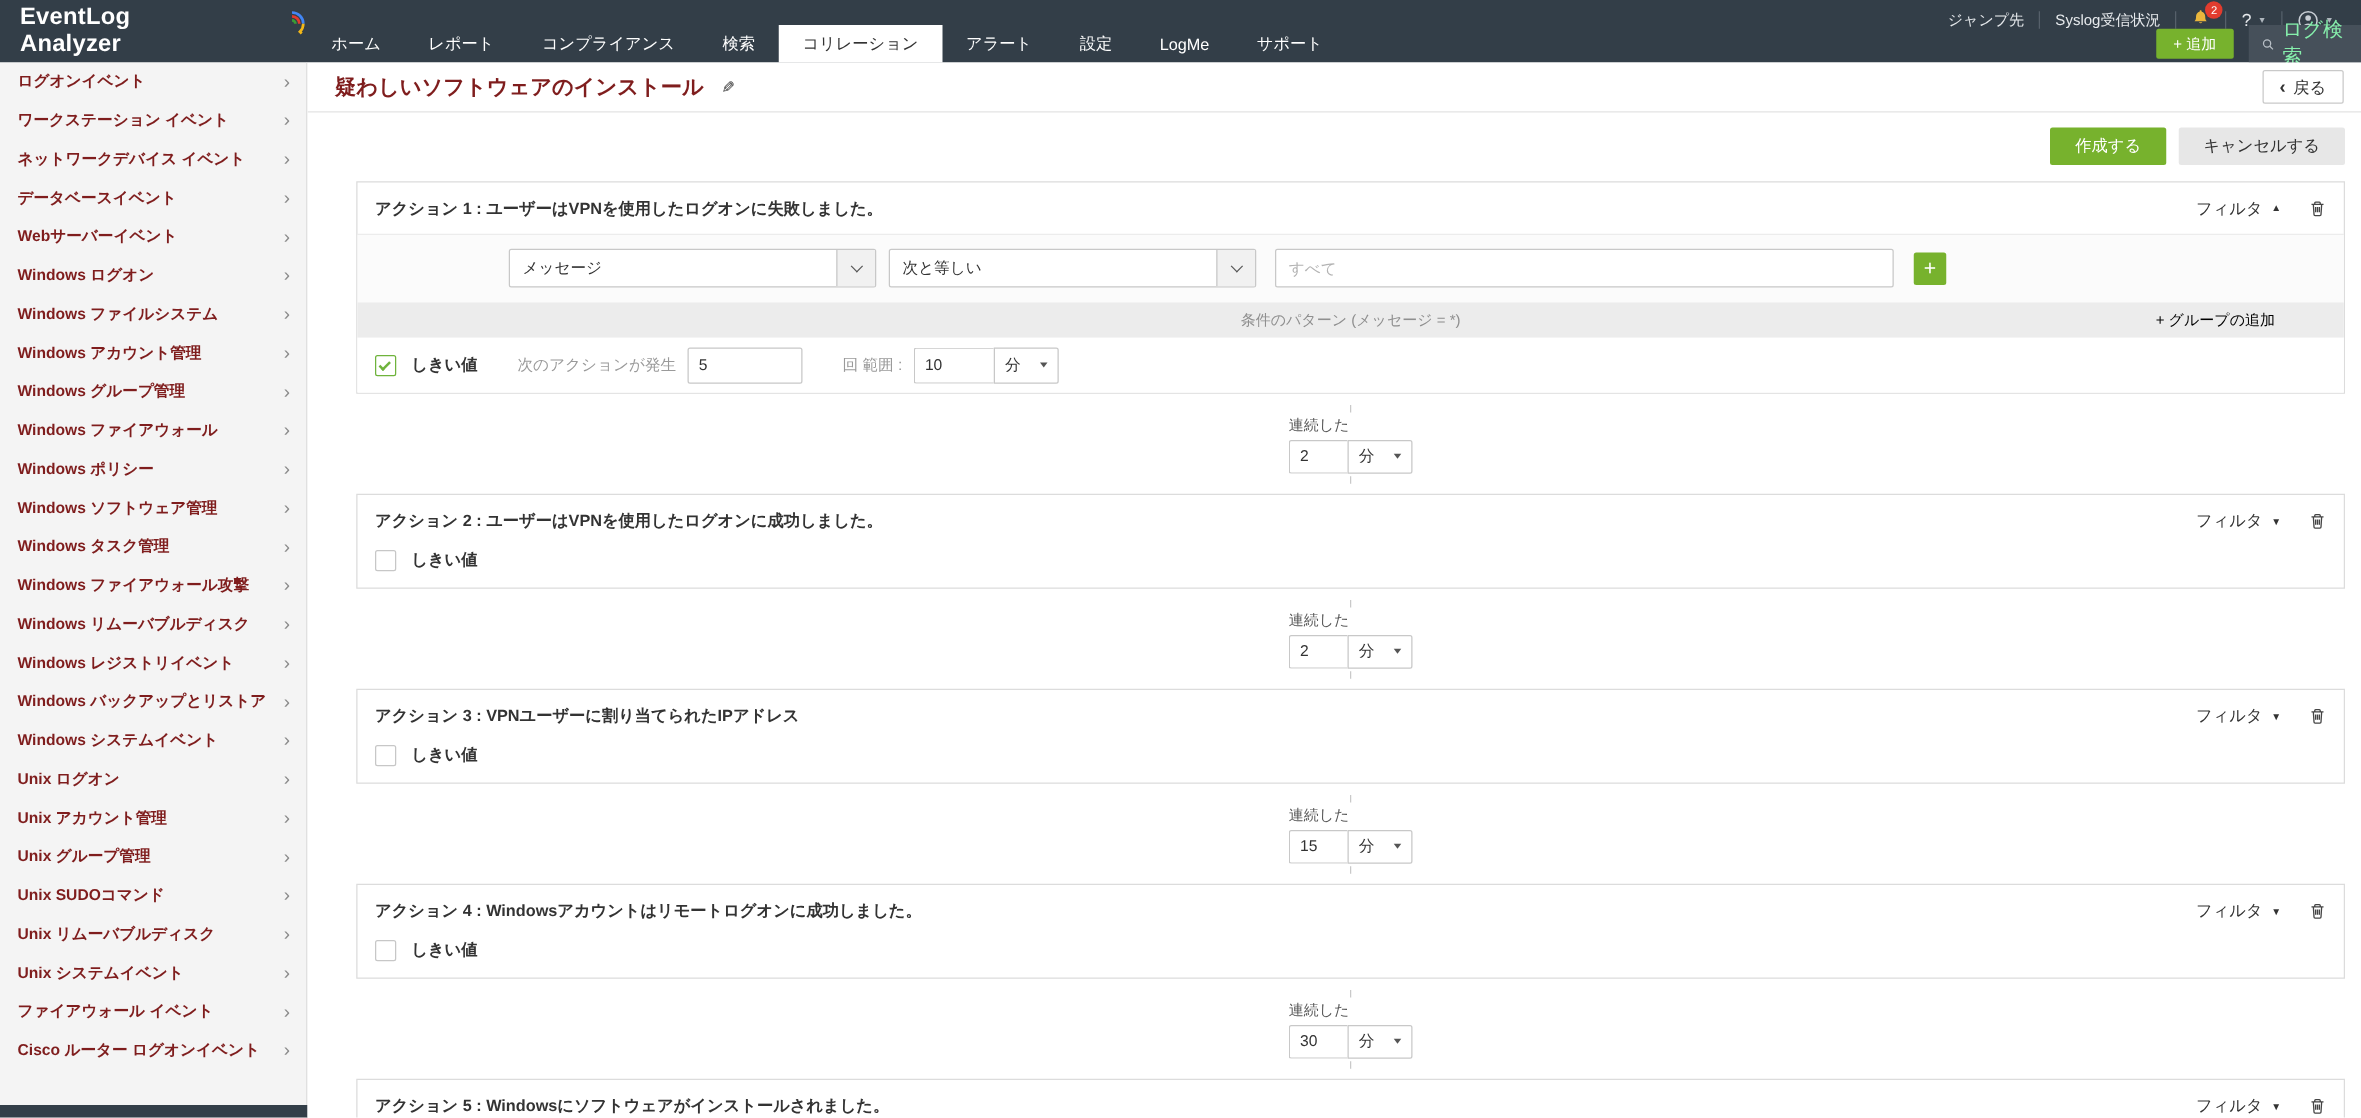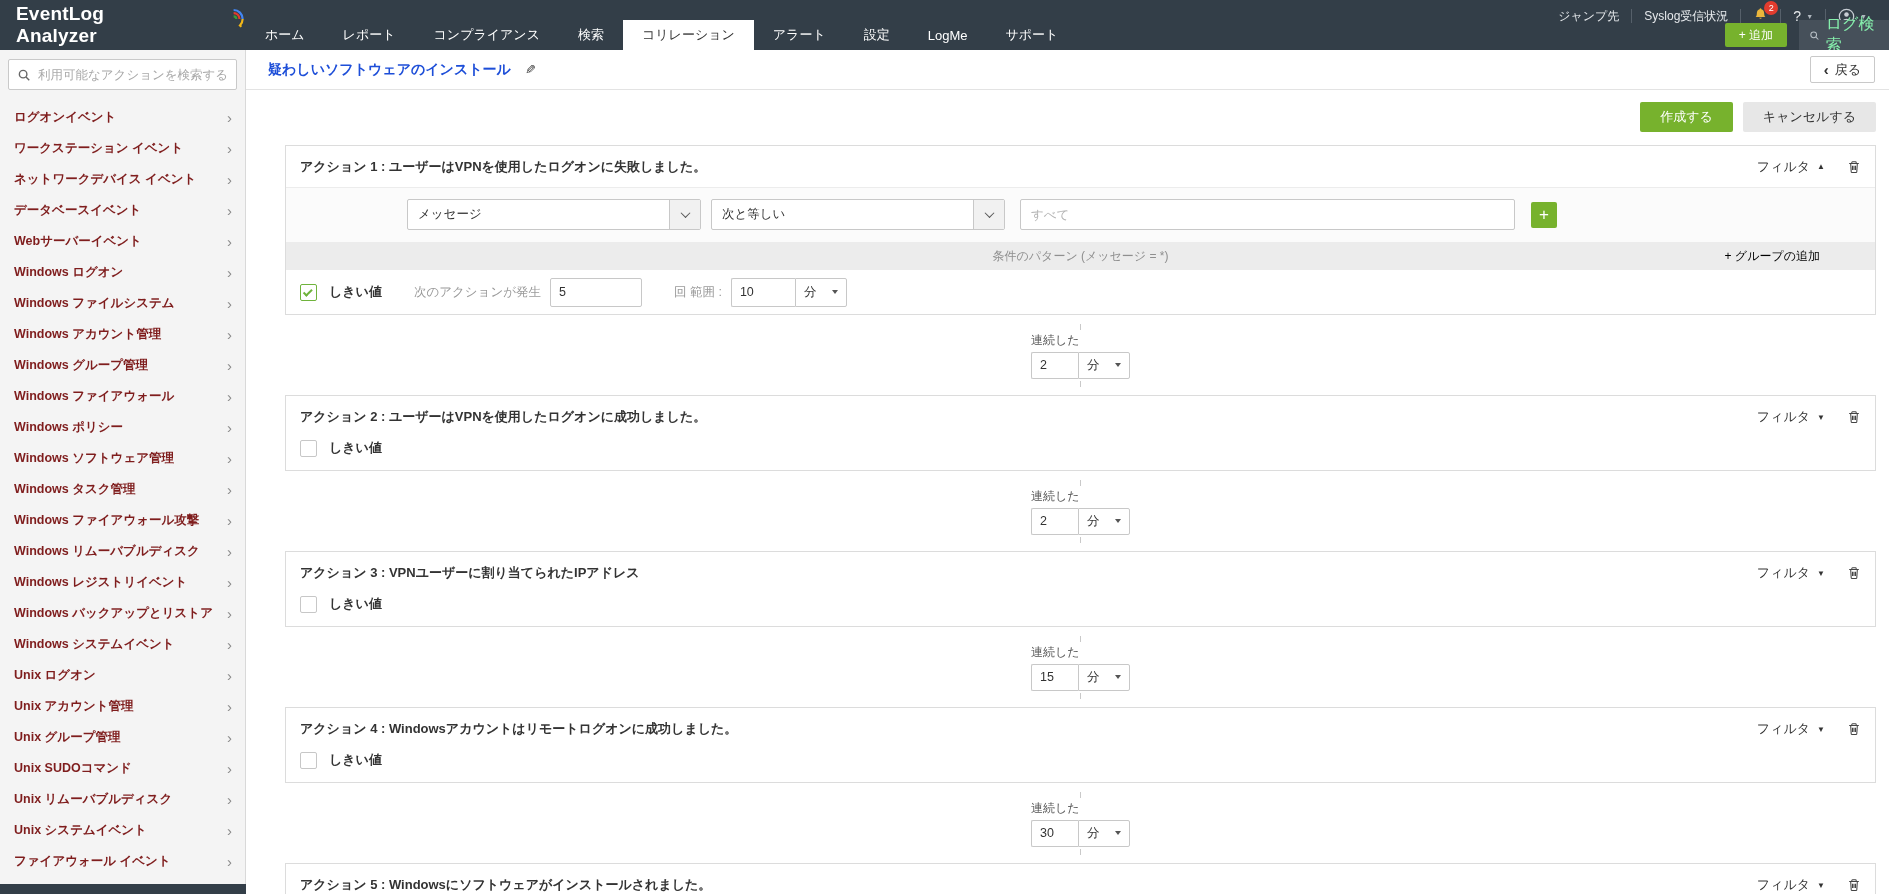--- a/index.html
+++ b/index.html
@@ -42,21 +42,21 @@
   .side-list { }
   .side-item { height:31px; display:flex; align-items:center; justify-content:space-between;
     padding:0 13px 0 14px; cursor:pointer; }
   .side-item .lbl { font-size:12.5px; font-weight:bold; color:#7f1d1d; white-space:nowrap; }
   .side-item .chev-r { color:#8b8b8b; font-size:15px; line-height:1; }
   .side-footer { position:absolute; left:0; bottom:0; width:246px; height:10px; background:#333e48; }
 
   
   .main { position:absolute; left:246px; top:50px; right:0; bottom:0; background:#fff; overflow:hidden; }
   .page-head { height:40px; border-bottom:1px solid #e3e3e3; display:flex; align-items:center; padding:0 14px 0 22px; }
-  .page-title { font-size:14px; font-weight:bold; color:#1d4ed8; }
+  .page-title { font-size:17px; font-weight:bold; color:#7f1d1d; }
   .pencil { margin-left:14px; font-size:13px; color:#333; transform:scaleX(-1); display:inline-block; cursor:pointer; }
   .back-btn { margin-left:auto; height:27px; background:#fff; border:1px solid #c9c9c9; border-radius:2px;
     display:flex; align-items:center; gap:6px; padding:0 13px; font-size:13px; color:#333; cursor:pointer; }
   .back-btn .bk { font-size:15px; font-weight:bold; line-height:1; }
 
   .btn-row { display:flex; justify-content:flex-end; gap:10px; padding:12px 13px 6px 0; }
   .btn { height:30px; padding:0 20px; border:none; border-radius:2px; font-size:13px; cursor:pointer; font-family:inherit; }
   .btn.green { background:#77b22d; color:#fff; }
   .btn.gray { background:#e7e7e7; color:#333; }
 
@@ -181,27 +181,20 @@
       <svg width="13" height="13" viewBox="0 0 16 16" style="color:#b9c0c7">
         <circle cx="7" cy="7" r="4.3" fill="none" stroke="currentColor" stroke-width="1.5"></circle>
         <path d="M10.3 10.3L14 14" stroke="currentColor" stroke-width="1.5"></path>
       </svg>
       <span>ログ検索</span>
     </span>
   </div>
 </div>
 
 <div class="sidebar">
-  <div class="side-search">
-    <svg width="14" height="14" viewBox="0 0 16 16" style="color:#666">
-      <circle cx="7" cy="7" r="4.3" fill="none" stroke="currentColor" stroke-width="1.6"></circle>
-      <path d="M10.3 10.3L14 14" stroke="currentColor" stroke-width="1.6"></path>
-    </svg>
-    <input placeholder="利用可能なアクションを検索する" style="">
-  </div>
   <div class="side-list">
     <div class="side-item">
         <span class="lbl">ログオンイベント</span>
         <span class="chev-r">›</span>
       </div>
     <div class="side-item">
         <span class="lbl">ワークステーション イベント</span>
         <span class="chev-r">›</span>
       </div>
     <div class="side-item">

